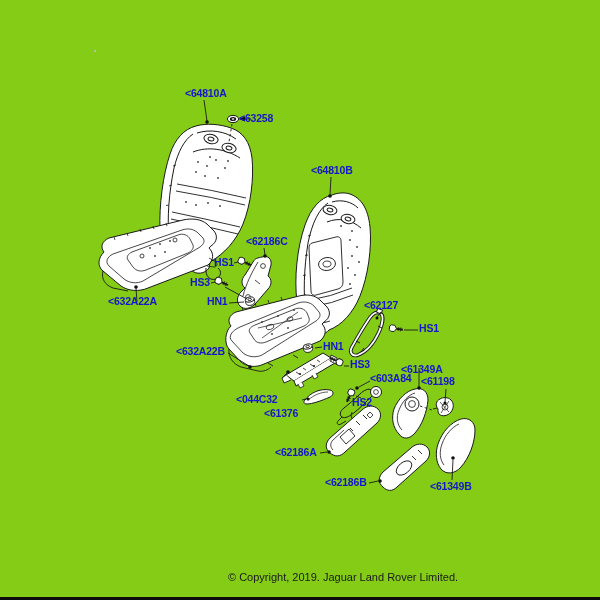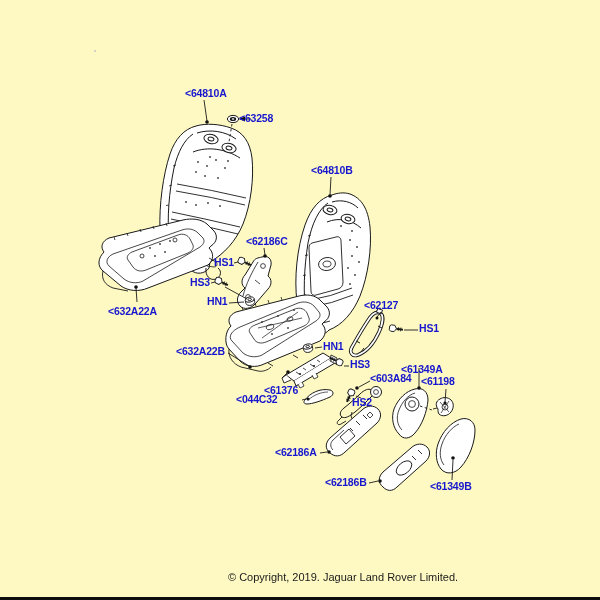--- a/index.html
+++ b/index.html
@@ -1,16 +1,16 @@
 <!DOCTYPE html>
 <html><head>
 <meta charset="utf-8">
 <style>
   html,body{margin:0;padding:0;background:#fff;}
-  .canvas{position:relative;width:600px;height:600px;background:#fef9c3;overflow:hidden;
+  .canvas{position:relative;width:600px;height:600px;background:#84cc16;overflow:hidden;
           font-family:"Liberation Sans",sans-serif;}
   .art{position:absolute;left:0;top:0;}
   .plabel{position:absolute;font-weight:bold;font-size:10.5px;line-height:11px;
           color:#1616cf;white-space:nowrap;letter-spacing:-0.2px;cursor:pointer;}
   .footer-block{position:absolute;left:404px;top:530px;width:96px;text-align:center;
           font-size:9px;line-height:12.6px;color:#1a1a1a;}
   .copyright{position:absolute;left:228px;top:571px;font-size:11px;color:#1a1a1a;}
   .bottom-line{position:absolute;left:0;top:597px;width:600px;height:3px;background:#0d0d0d;}
 </style>
 </head>
@@ -303,31 +303,31 @@
     </g>
   </svg>
 
   <div class="plabel" style="left:185px;top:88px">&lt;64810A</div>
   <div class="plabel" style="left:239px;top:113px">&lt;63258</div>
   <div class="plabel" style="left:311px;top:165px">&lt;64810B</div>
   <div class="plabel" style="left:246px;top:236px">&lt;62186C</div>
   <div class="plabel" style="left:214px;top:257px">HS1</div>
   <div class="plabel" style="left:190px;top:277px">HS3</div>
   <div class="plabel" style="left:207px;top:296px">HN1</div>
-  <div class="plabel" style="left:108px;top:306px">&lt;632A22A</div>
+  <div class="plabel" style="left:108px;top:296px">&lt;632A22A</div>
   <div class="plabel" style="left:364px;top:300px">&lt;62127</div>
   <div class="plabel" style="left:419px;top:323px">HS1</div>
   <div class="plabel" style="left:176px;top:346px">&lt;632A22B</div>
   <div class="plabel" style="left:323px;top:341px">HN1</div>
   <div class="plabel" style="left:350px;top:359px">HS3</div>
   <div class="plabel" style="left:401px;top:364px">&lt;61349A</div>
   <div class="plabel" style="left:236px;top:394px">&lt;044C32</div>
   <div class="plabel" style="left:370px;top:373px">&lt;603A84</div>
   <div class="plabel" style="left:421px;top:376px">&lt;61198</div>
-  <div class="plabel" style="left:264px;top:385px">&lt;61376</div>
+  <div class="plabel" style="left:264px;top:408px">&lt;61376</div>
   <div class="plabel" style="left:352px;top:397px">HS2</div>
   <div class="plabel" style="left:275px;top:447px">&lt;62186A</div>
   <div class="plabel" style="left:325px;top:477px">&lt;62186B</div>
   <div class="plabel" style="left:430px;top:481px">&lt;61349B</div>
 
 
   <div class="copyright">© Copyright, 2019. Jaguar Land Rover Limited.</div>
 
   <div class="bottom-line"></div>
 </div>

